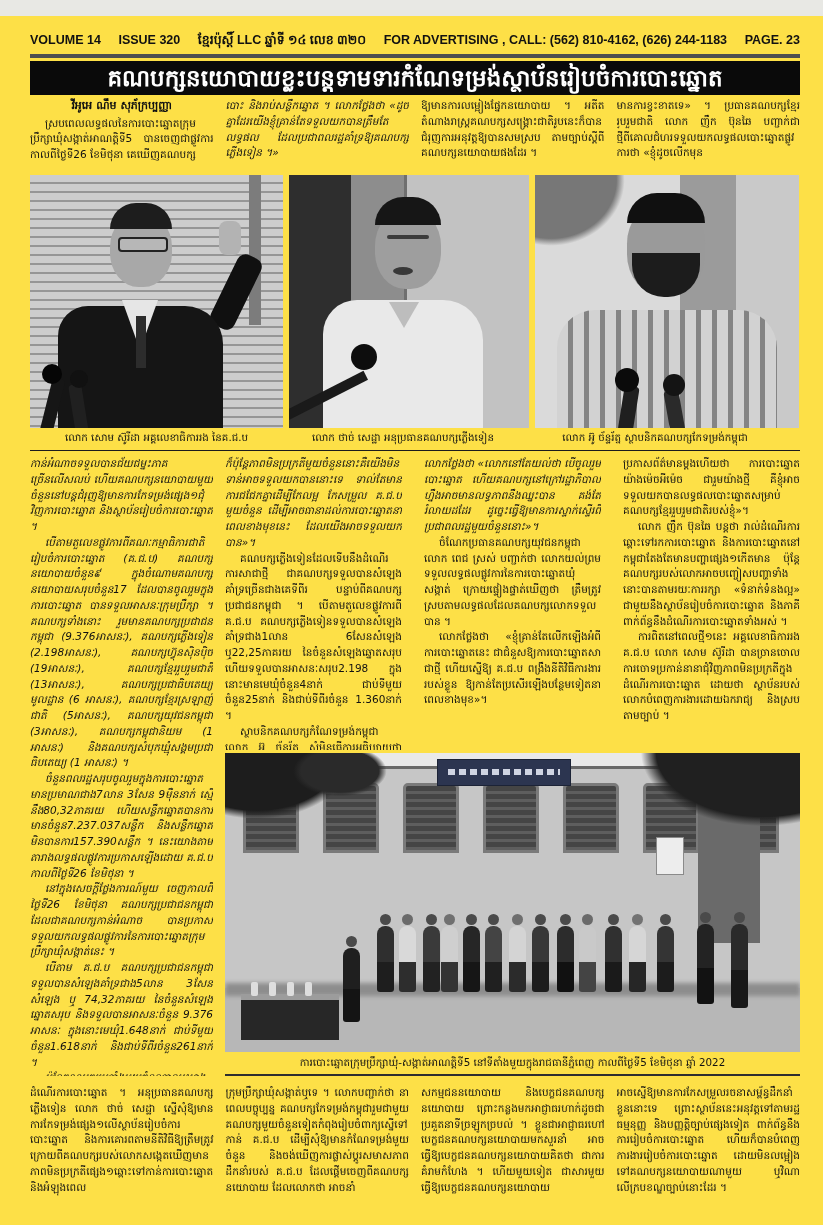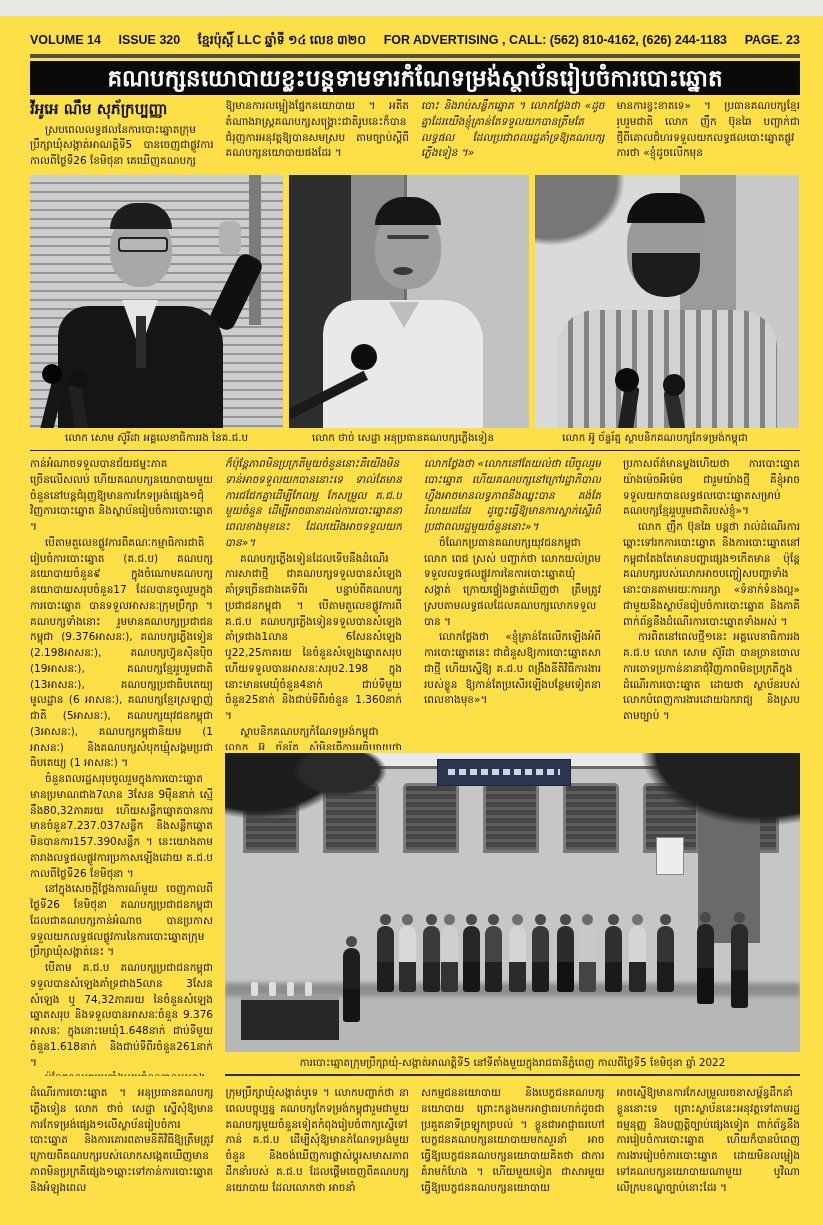--- a/index.html
+++ b/index.html
@@ -10,35 +10,35 @@
             font-family:"Liberation Sans",sans-serif;font-weight:bold;font-size:12.5px;
             border-bottom:4px solid #4f4f4f;padding-bottom:4px;white-space:nowrap;}
   .masthead span{flex:0 0 auto;}
   
   .headline{margin-top:3px;background:#0a0a0a;color:#ffffff;text-align:center;
             font-weight:bold;font-size:23px;height:34px;line-height:34px;
             white-space:nowrap;overflow:hidden;}
   
   .intro-row{display:flex;gap:12px;height:74px;overflow:hidden;margin-top:3px;}
   .col{flex:1;overflow:hidden;}
-  .byline{font-weight:bold;font-size:15px;margin:0 0 1px;text-indent:0;}
+  .byline{text-align:center;font-weight:bold;font-size:11px;margin:0 0 1px;text-indent:0;}
   p{margin:0;font-size:10.5px;line-height:1.5;text-align:justify;text-indent:15px;}
   .nt{text-indent:0;}
   .quote{font-style:italic;}
   
   .photo-row{display:flex;gap:6px;margin-top:3px;}
   .photo{height:253px;position:relative;overflow:hidden;background:#b9b9b9;}
   #ph1{width:253px;} #ph2{width:240px;} #ph3{width:264px;}
   .abs{position:absolute;}
   .cap-row{display:flex;border-bottom:1.5px solid #1c1c1c;padding:3px 0 4px;}
   .cap{text-align:center;font-size:10.3px;overflow:hidden;white-space:nowrap;}
   #cap1{width:253px;} #cap2{width:240px;} #cap3{width:264px;}
   
   .main{display:flex;gap:12px;margin-top:5px;}
-  .main-left{width:183px;height:620px;overflow:hidden;flex:0 0 auto;}
+  .main-left{width:183px;height:620px;overflow:hidden;flex:0 0 auto;font-style:italic;}
   .main-right{flex:1;min-width:0;}
   .trio{display:flex;gap:22px;height:294px;overflow:hidden;}
   .bigphoto{height:299px;margin-top:3px;position:relative;overflow:hidden;background:#c6c6c6;}
   .bp-cap{text-align:center;font-size:10.3px;padding:4px 0 3px;border-bottom:2px solid #2e2e2e;
           overflow:hidden;white-space:nowrap;}
   .bottom-row{display:flex;gap:12px;margin-top:9px;height:142px;overflow:hidden;}
   
   .p1-blinds{inset:0;background:repeating-linear-gradient(180deg,#cdcdcd 0 7px,#969696 7px 9px);}
   .p1-bar{right:22px;top:0;width:12px;height:150px;background:#7c7c7c;}
   .p1-suit{left:28px;bottom:0;width:165px;height:122px;background:#151515;border-radius:30px 38px 0 0;}
@@ -110,24 +110,24 @@
   </div>
 
   <div class="headline">គណបក្សនយោបាយខ្លះបន្តទាមទារកំណែទម្រង់ស្ថាប័នរៀបចំការបោះឆ្នោត</div>
 
   <div class="intro-row">
     <div class="col">
       <p class="byline">វីអូអេ ណឹម សុភ័ក្រប្បញ្ញា</p>
       <p>ស្របពេលលទ្ធផលនៃការបោះឆ្នោតក្រុមប្រឹក្សាឃុំសង្កាត់អាណត្តិទី5 បានចេញជាផ្លូវការ កាលពីថ្ងៃទី26 ខែមិថុនា គេឃើញគណបក្ស</p>
     </div>
     <div class="col">
+      <p class="nt quote">បោះ និងរាប់សន្លឹកឆ្នោត ។ លោកថ្លែងថា «ដូចគ្នាដែរយើងខ្ញុំគ្រាន់តែទទួលយកបានត្រឹមតែលទ្ធផល ដែលប្រជាពលរដ្ឋគាំទ្រឱ្យគណបក្សភ្លើងទៀន ។»</p>
+    </div>
+    <div class="col">
       <p class="nt">ឱ្យមានការលម្អៀងផ្នែកនយោបាយ ។ អតីតតំណាងរាស្ត្រគណបក្សសង្គ្រោះជាតិរូបនេះក៏បានជំរុញការអនុវត្តឱ្យបានសមស្រប តាមច្បាប់ស្តីពីគណបក្សនយោបាយផងដែរ ។</p>
-    </div>
-    <div class="col">
-      <p class="nt quote">បោះ និងរាប់សន្លឹកឆ្នោត ។ លោកថ្លែងថា «ដូចគ្នាដែរយើងខ្ញុំគ្រាន់តែទទួលយកបានត្រឹមតែលទ្ធផល ដែលប្រជាពលរដ្ឋគាំទ្រឱ្យគណបក្សភ្លើងទៀន ។»</p>
     </div>
     <div class="col">
       <p class="nt">មានការខ្វះខាតទេ» ។ ប្រធានគណបក្សខ្មែររួបរួមជាតិ លោក ញឹក ប៊ុនឆៃ បញ្ជាក់ជាថ្មីពីគោលជំហរទទួលយកលទ្ធផលបោះឆ្នោតផ្លូវការថា «ខ្ញុំដូចលើកមុន</p>
     </div>
   </div>
 
   <div class="photo-row">
     <div class="photo" id="ph1">
       <div class="abs p1-blinds"></div>
       <div class="abs p1-bar"></div>

